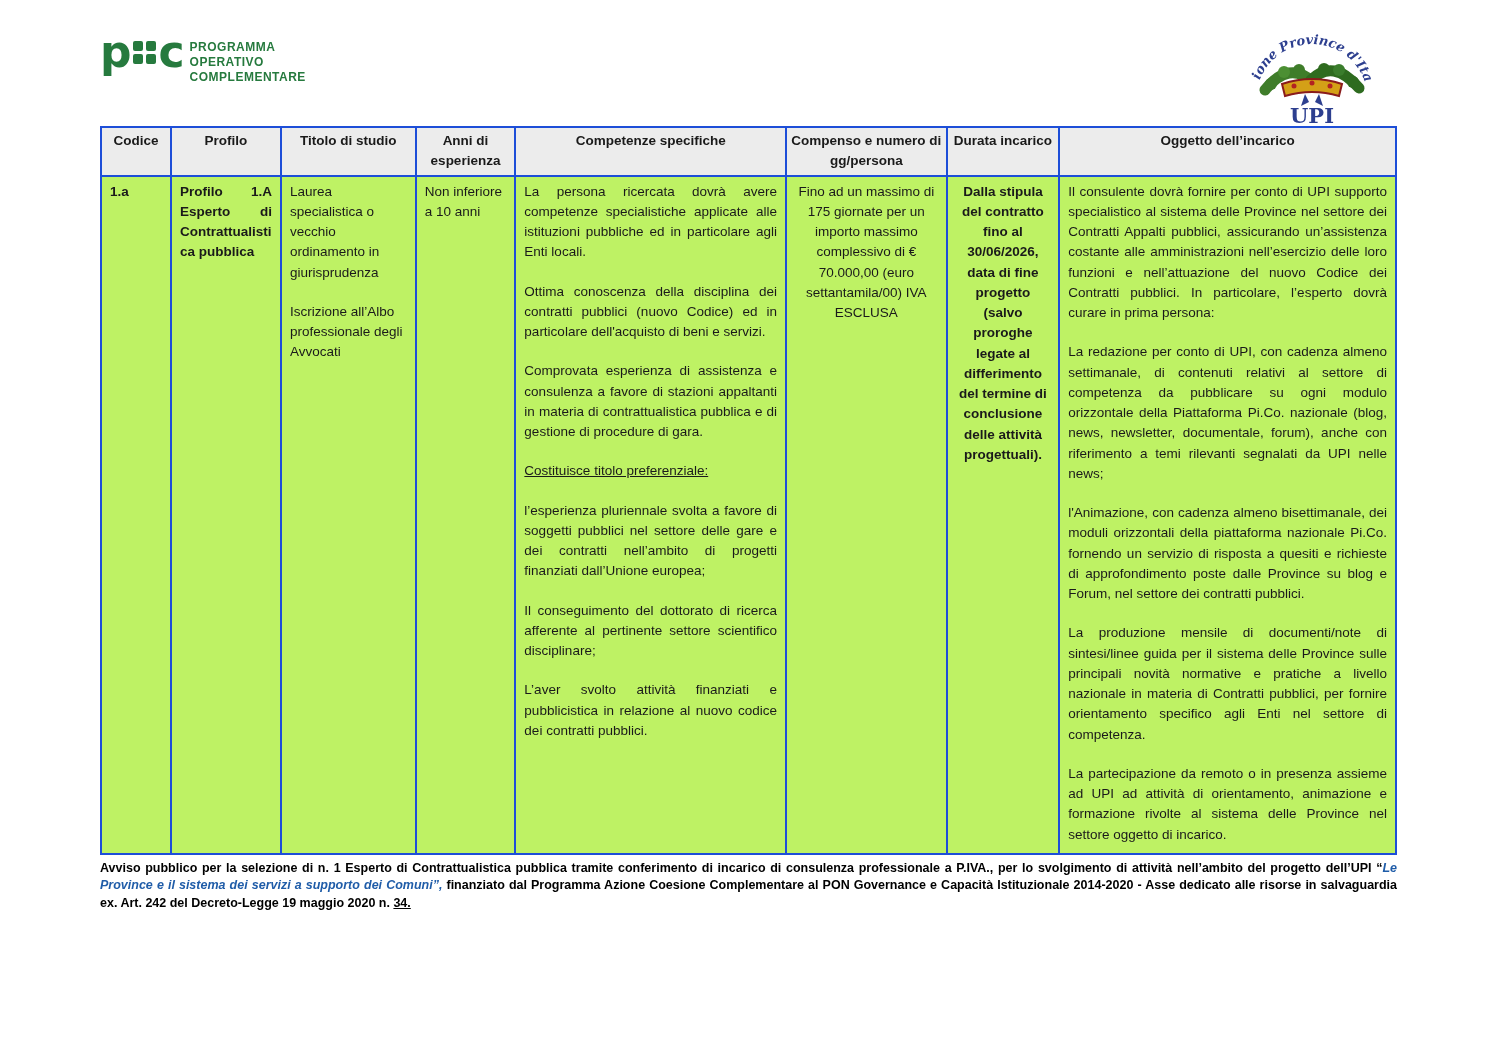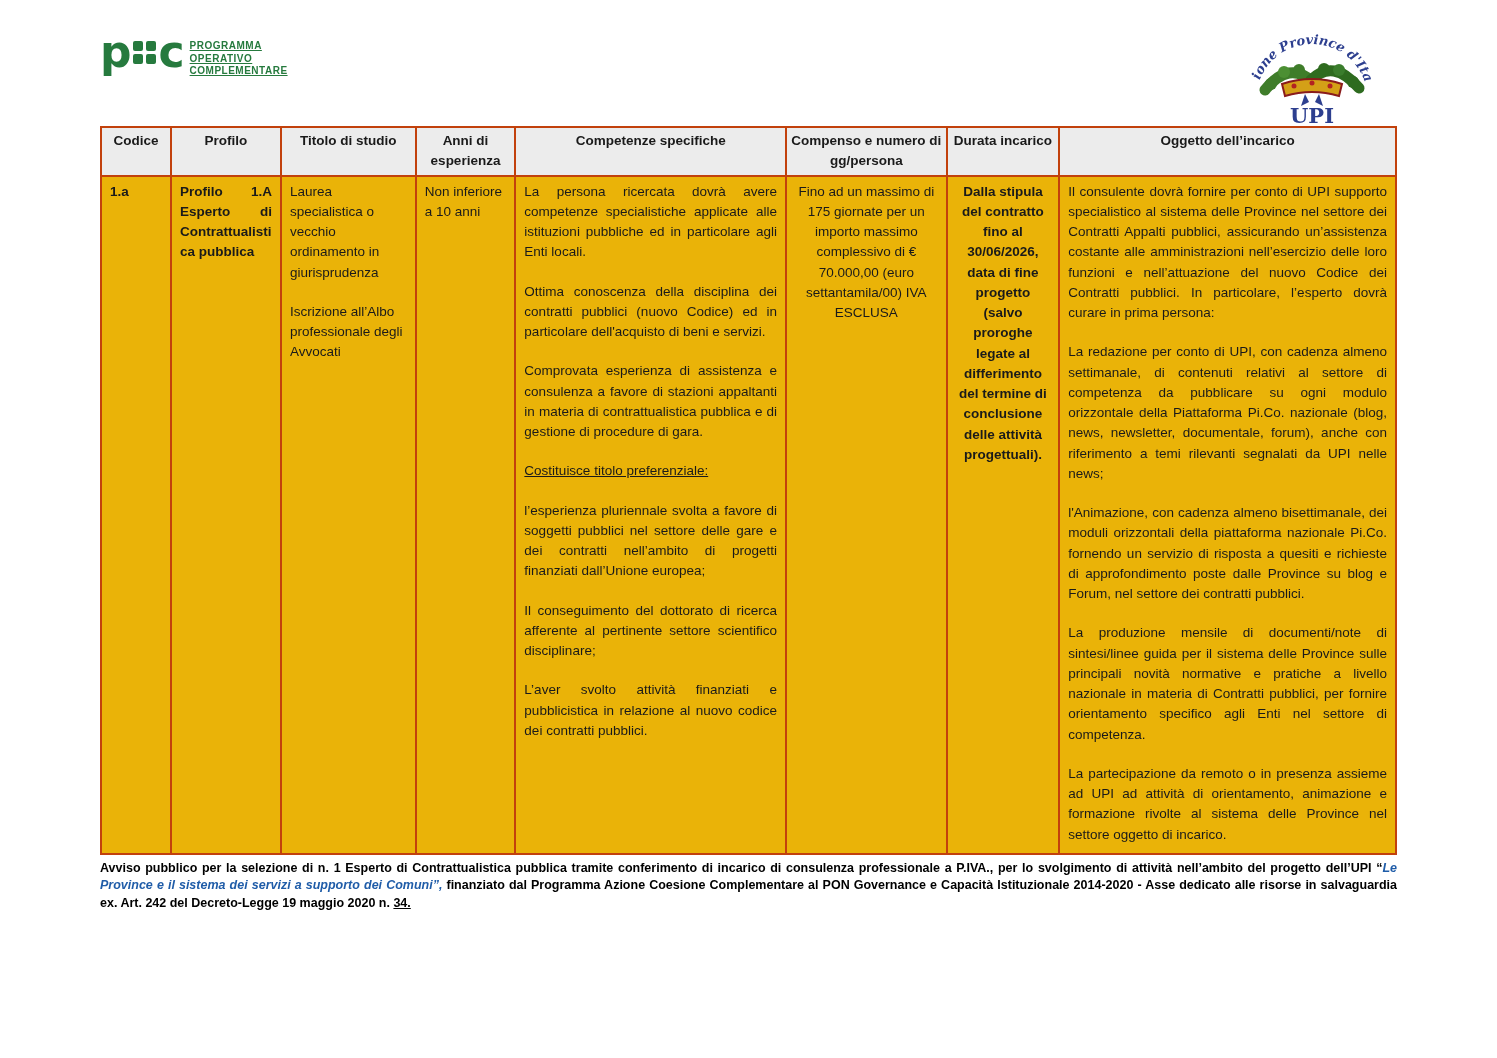--- a/index.html
+++ b/index.html
@@ -7,35 +7,35 @@
   .page{width:1497px;min-height:1058px;box-sizing:border-box;padding:22px 100px 20px 100px;position:relative;}
 
   
   .logos{display:flex;justify-content:space-between;align-items:flex-start;height:104px;}
   .logo-poc{display:flex;align-items:flex-start;gap:7px;margin-top:12px;}
   .poc-mark{display:flex;align-items:flex-start;color:#267a3e;font-weight:bold;
             font-family:"DejaVu Sans",sans-serif;font-size:44px;line-height:0.82;letter-spacing:-2px;}
   .poc-squares{display:grid;grid-template-columns:10px 10px;grid-template-rows:10px 10px;gap:3px;margin:7px 3px 0 3px;}
   .poc-squares span{background:#267a3e;border-radius:2px;}
   .poc-tagline{display:flex;flex-direction:column;justify-content:flex-start;margin-top:6px;}
-  .poc-tagline span{font-size:10px;font-weight:bold;color:#267a3e;letter-spacing:0.5px;line-height:1.25;text-decoration:underline;}
+  .poc-tagline span{font-size:12px;font-weight:bold;color:#267a3e;letter-spacing:0.5px;line-height:1.25;}
   .logo-upi{width:170px;text-align:center;margin-top:0;}
   .logo-dfp{display:flex;align-items:center;gap:8px;margin-top:10px;width:258px;}
   .dfp-text{display:flex;flex-direction:column;}
   .dfp-script{font-family:"DejaVu Serif",serif;font-style:italic;font-size:7.5px;color:#a9a9a9;line-height:1.2;}
   .dfp-name{font-size:12.5px;font-weight:bold;color:#8a8a8a;line-height:1.15;}
 
   
   .doc-title{font-size:15px;font-weight:bold;color:#000;margin:8px 0 14px 0;font-family:"Liberation Sans",sans-serif;}
 
   
   table.profile{border-collapse:collapse;table-layout:fixed;width:100%;}
-  table.profile th,table.profile td{border:2px solid #c2410c;box-sizing:border-box;}
+  table.profile th,table.profile td{border:2px solid #1d4ed8;box-sizing:border-box;}
   table.profile th{background:#ececec;font-weight:bold;text-align:center;font-size:13.5px;line-height:1.5;padding:3px 4px;vertical-align:top;}
-  table.profile td{vertical-align:top;font-size:13.5px;line-height:1.5;padding:5px 8px 8px 8px;background:#eab308;}
+  table.profile td{vertical-align:top;font-size:13.5px;line-height:1.5;padding:5px 8px 8px 8px;background:#bef264;}
   td p{margin:0 0 19px 0;}
   td p:last-child{margin-bottom:0;}
   .cell-codice{font-weight:bold;}
   .cell-profilo{font-weight:bold;text-align:justify;overflow-wrap:break-word;}
   .cell-titolo{text-align:left;}
   .cell-anni{text-align:left;}
   .cell-competenze{text-align:justify;}
   .cell-compenso{text-align:center;}
   .cell-durata{font-weight:bold;text-align:center;}
   .cell-oggetto{text-align:justify;}

